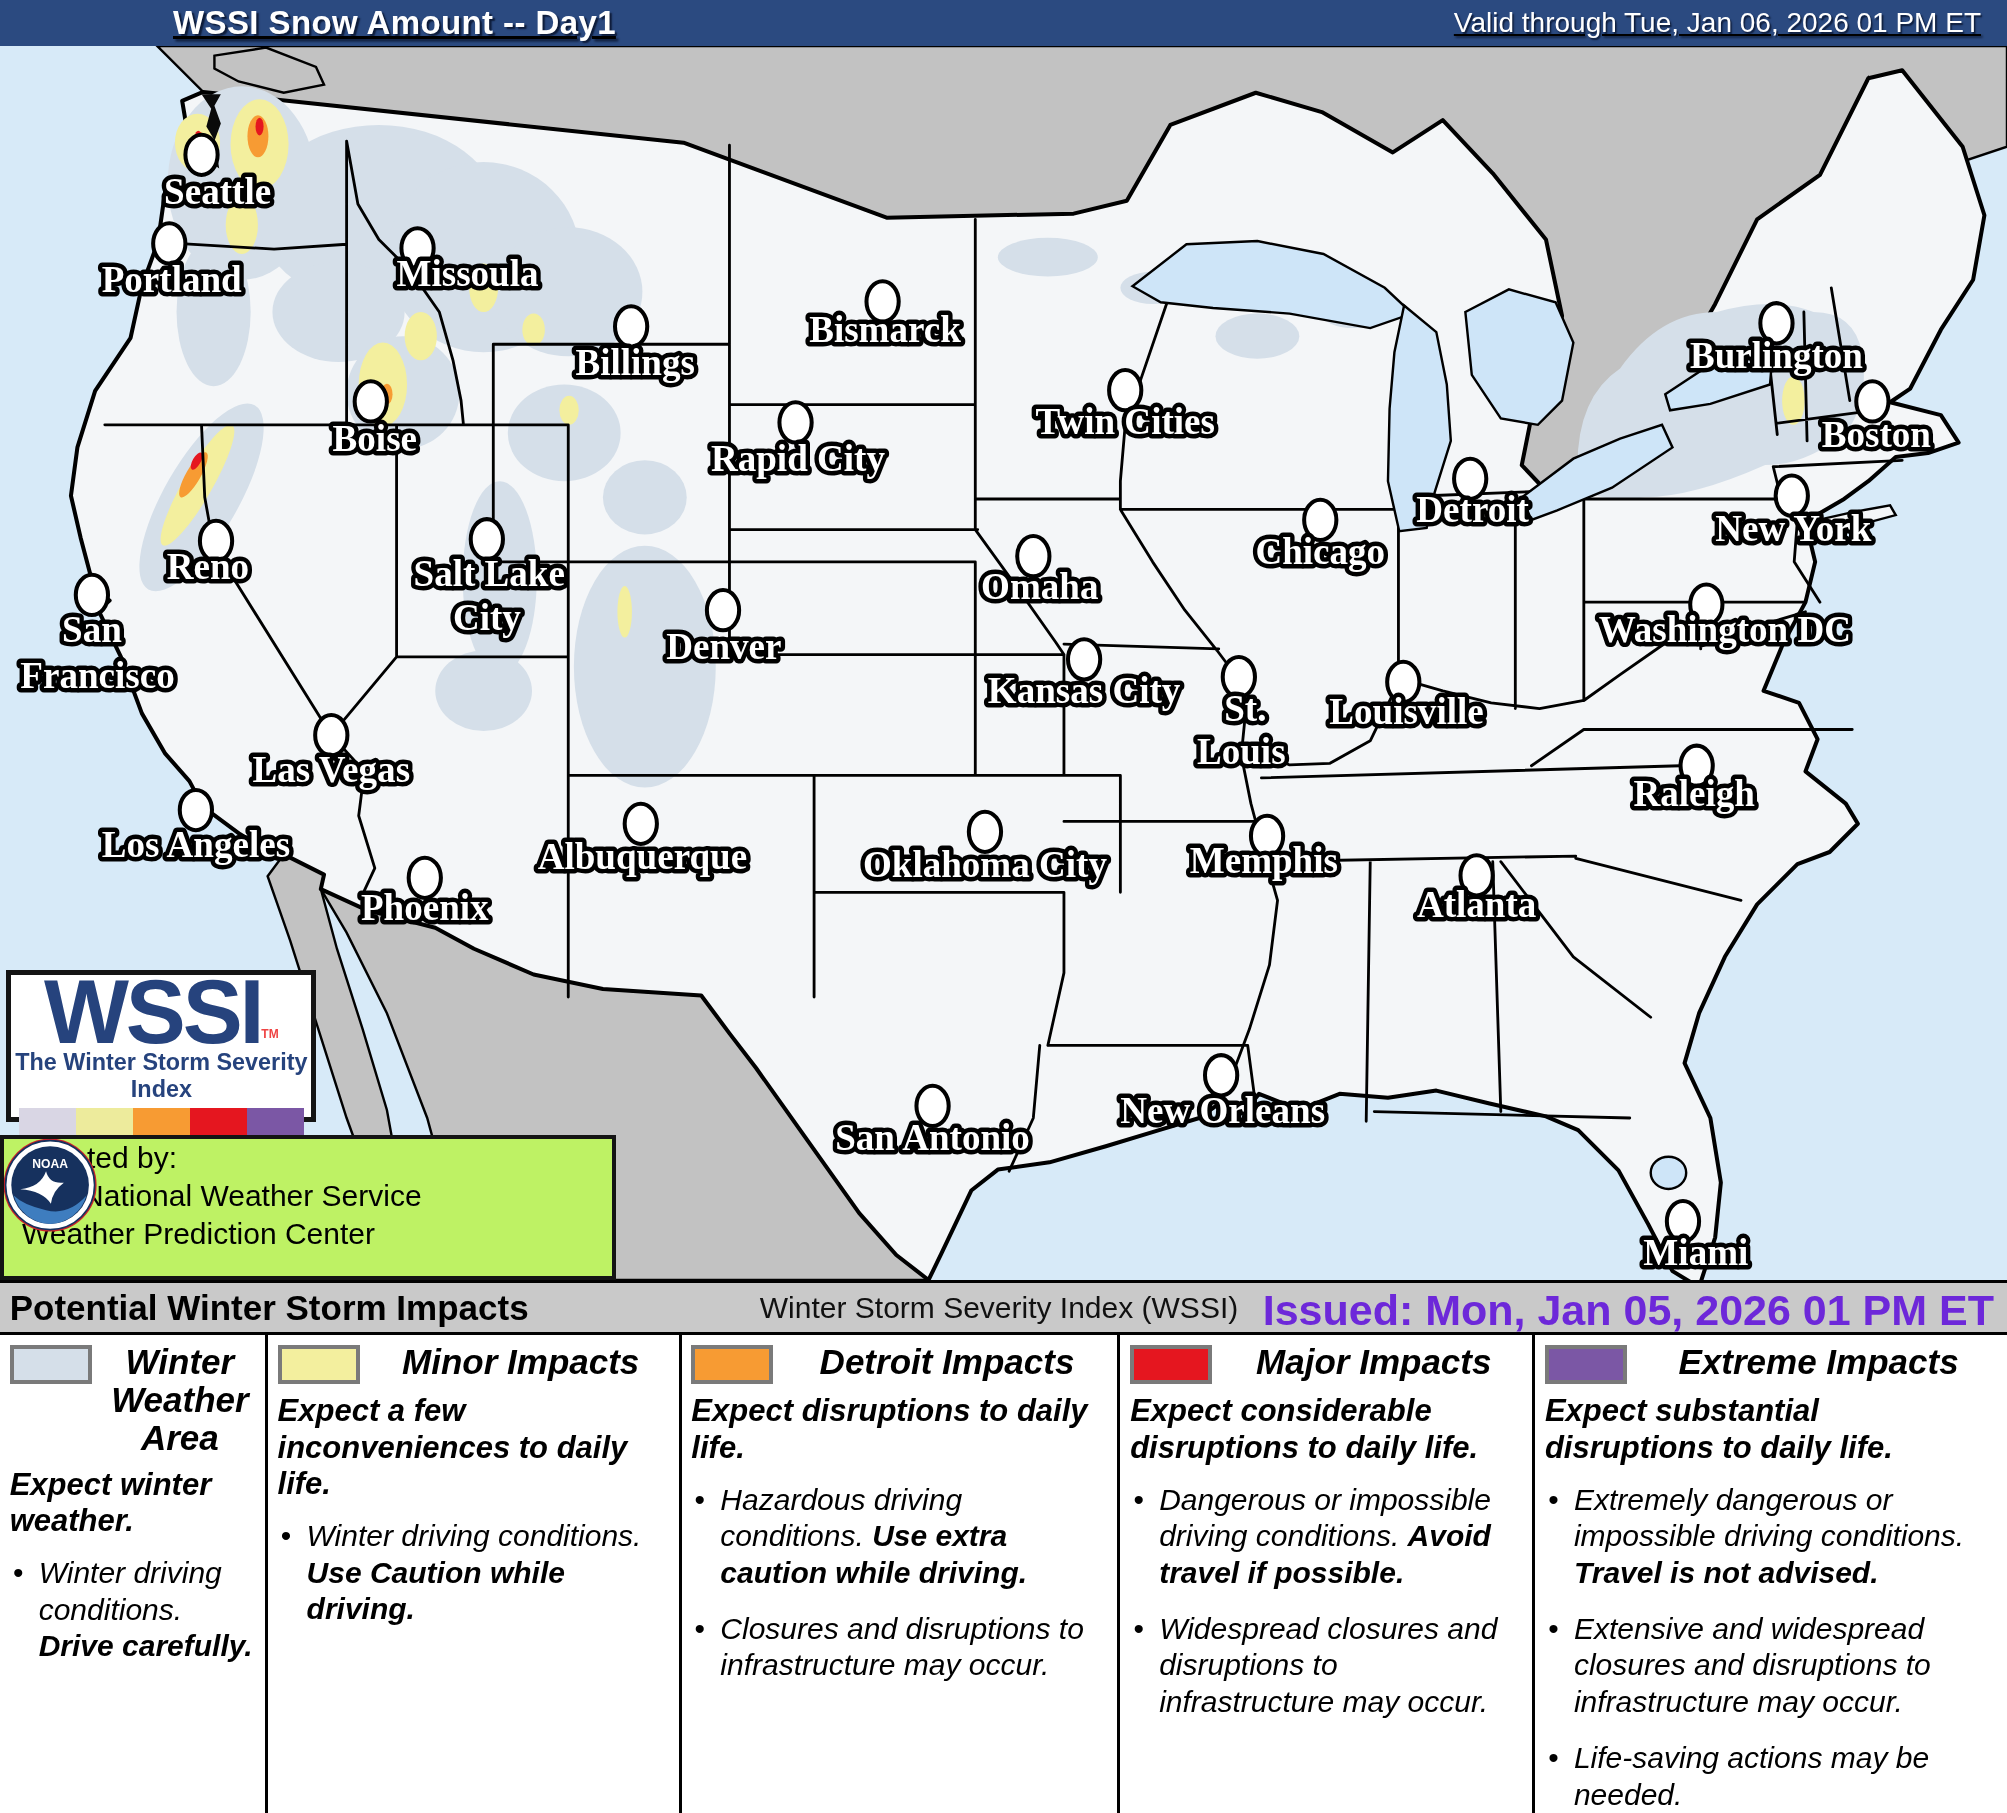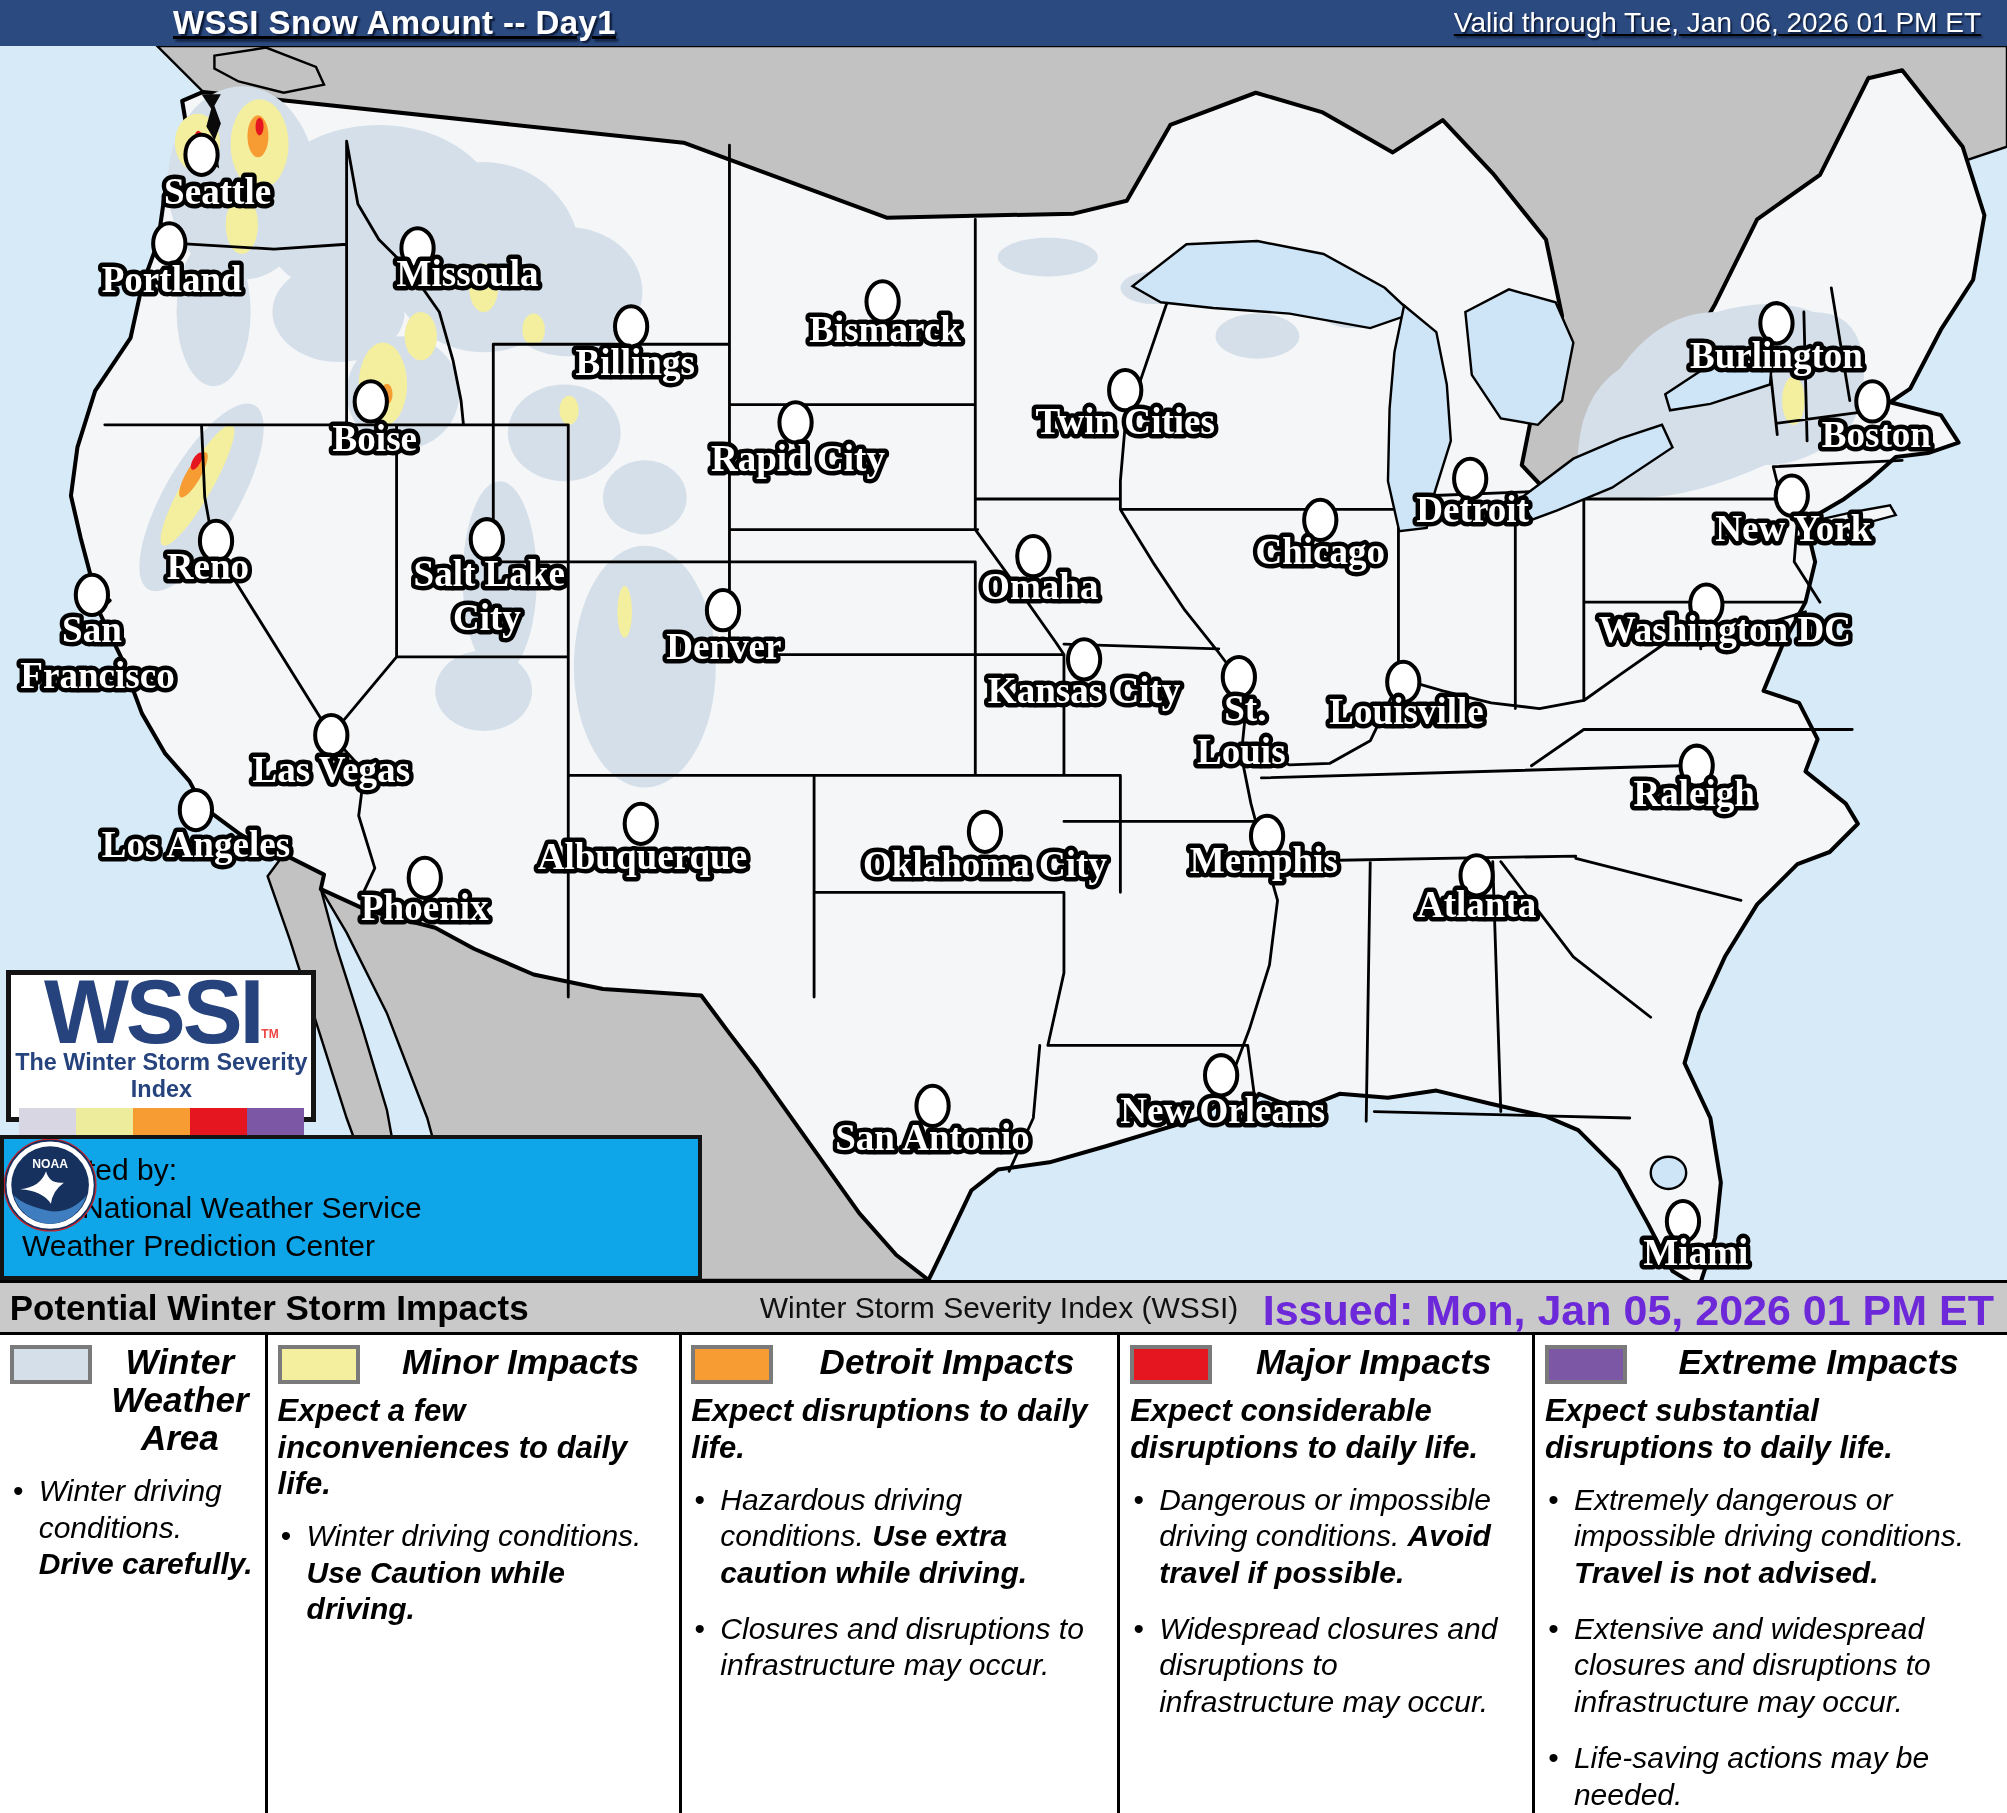--- a/index.html
+++ b/index.html
@@ -20,22 +20,22 @@
   
   .logo-box{position:absolute;left:6.4px;top:924px;width:310px;height:152px;background:#fff;border:5.6px solid #141414;
             box-sizing:border-box;text-align:center;}
   .logo-acronym{font-size:90px;font-weight:bold;color:#26437D;line-height:74px;letter-spacing:-3.2px;margin-top:3.2px;}
   .logo-tm{font-size:12px;font-weight:bold;color:#ef4444;vertical-align:4.8px;letter-spacing:0;}
   .logo-sub{font-size:23.4px;font-weight:bold;color:#26437D;margin-top:0px;}
   .logo-bar{display:flex;height:36px;margin:4.8px 7.3px 0 7.3px;}
   .logo-bar div{flex:1;}
 
   
-  .credit-box{position:absolute;left:0px;top:1089px;width:702px;height:145px;background:#0ea5e9;border:4px solid #141414;
-              box-sizing:border-box;display:flex;align-items:center;gap:19.3px;padding-left:18px;}
+  .credit-box{position:absolute;left:0px;top:1089px;width:616px;height:145px;background:#bef264;border:4px solid #141414;
+              box-sizing:border-box;display:flex;gap:19.3px;padding-left:18px;}
   .credit-text{font-size:30px;color:#000;line-height:38px;}
   .seal{flex:none;}
 
   
   .bar{position:absolute;top:1280px;left:0;width:2007px;height:55px;background:#C9C9C9;box-sizing:border-box;
        border-top:3.2px solid #000;border-bottom:3.2px solid #000;}
   .bar .left{position:absolute;left:9.7px;top:4.8px;font-size:35px;font-weight:bold;color:#000;}
   .bar .center{position:absolute;left:709px;width:580px;top:8px;font-size:30px;color:#111;text-align:center;}
   .bar .right{position:absolute;right:13px;top:3px;font-size:43px;font-weight:bold;color:#6d28d9;}
 
@@ -321,20 +321,21 @@
     <span class="right">Issued: Mon, Jan 05, 2026 01 PM ET</span>
   </div>
 
   <div class="legend">
 
     <div class="col col1">
       <div class="swatch-row">
         <div class="swatch sw-winter"></div>
         <div class="col-title">Winter Weather Area</div>
       </div>
+      <div class="para">Expect winter weather.</div>
       <ul>
         <li><span>Winter driving conditions. </span><strong>Drive carefully.</strong></li>
       </ul>
     </div>
 
     <div class="col col2">
       <div class="swatch-row">
         <div class="swatch sw-minor"></div>
         <div class="col-title">Minor Impacts</div>
       </div>

